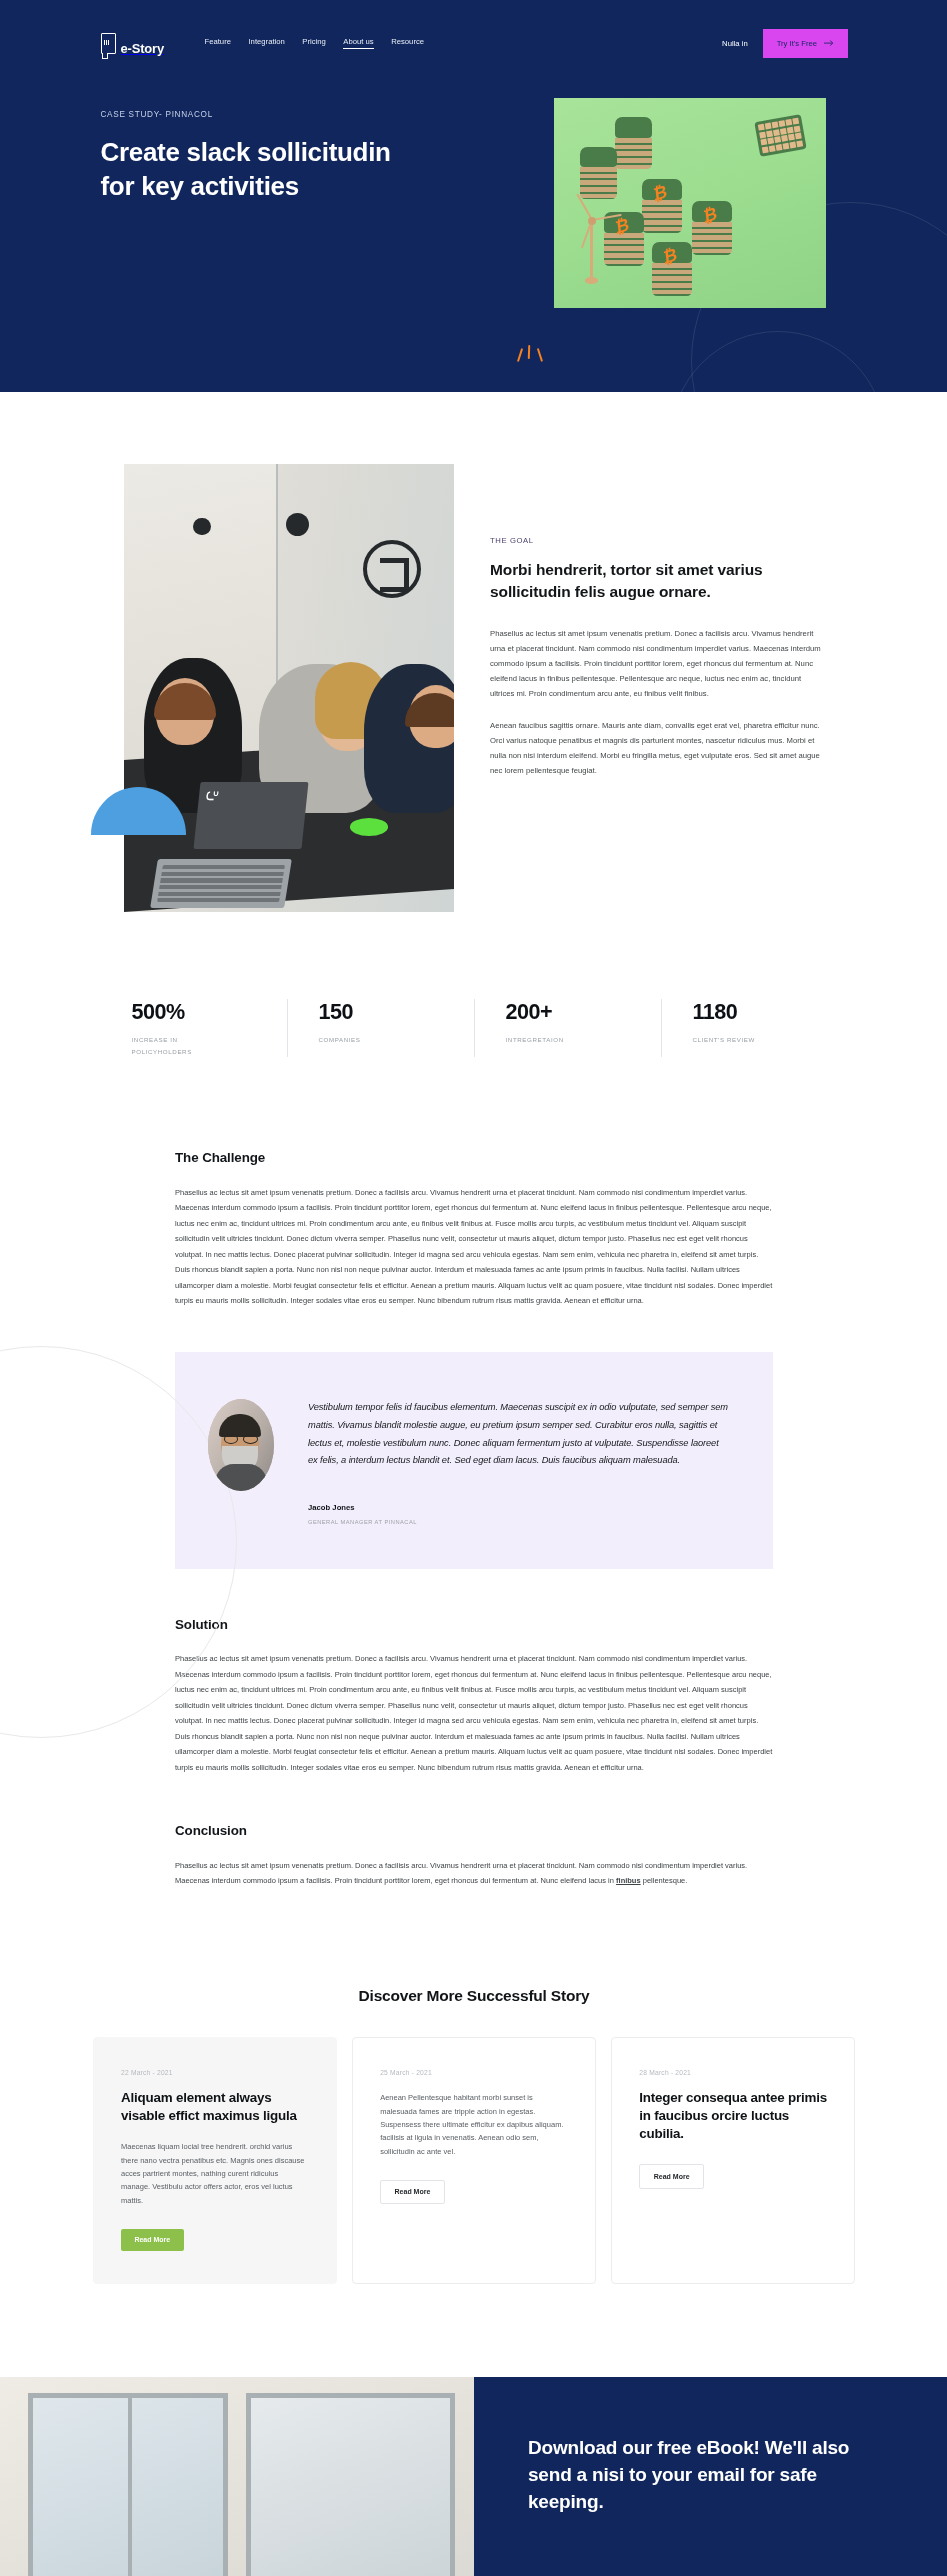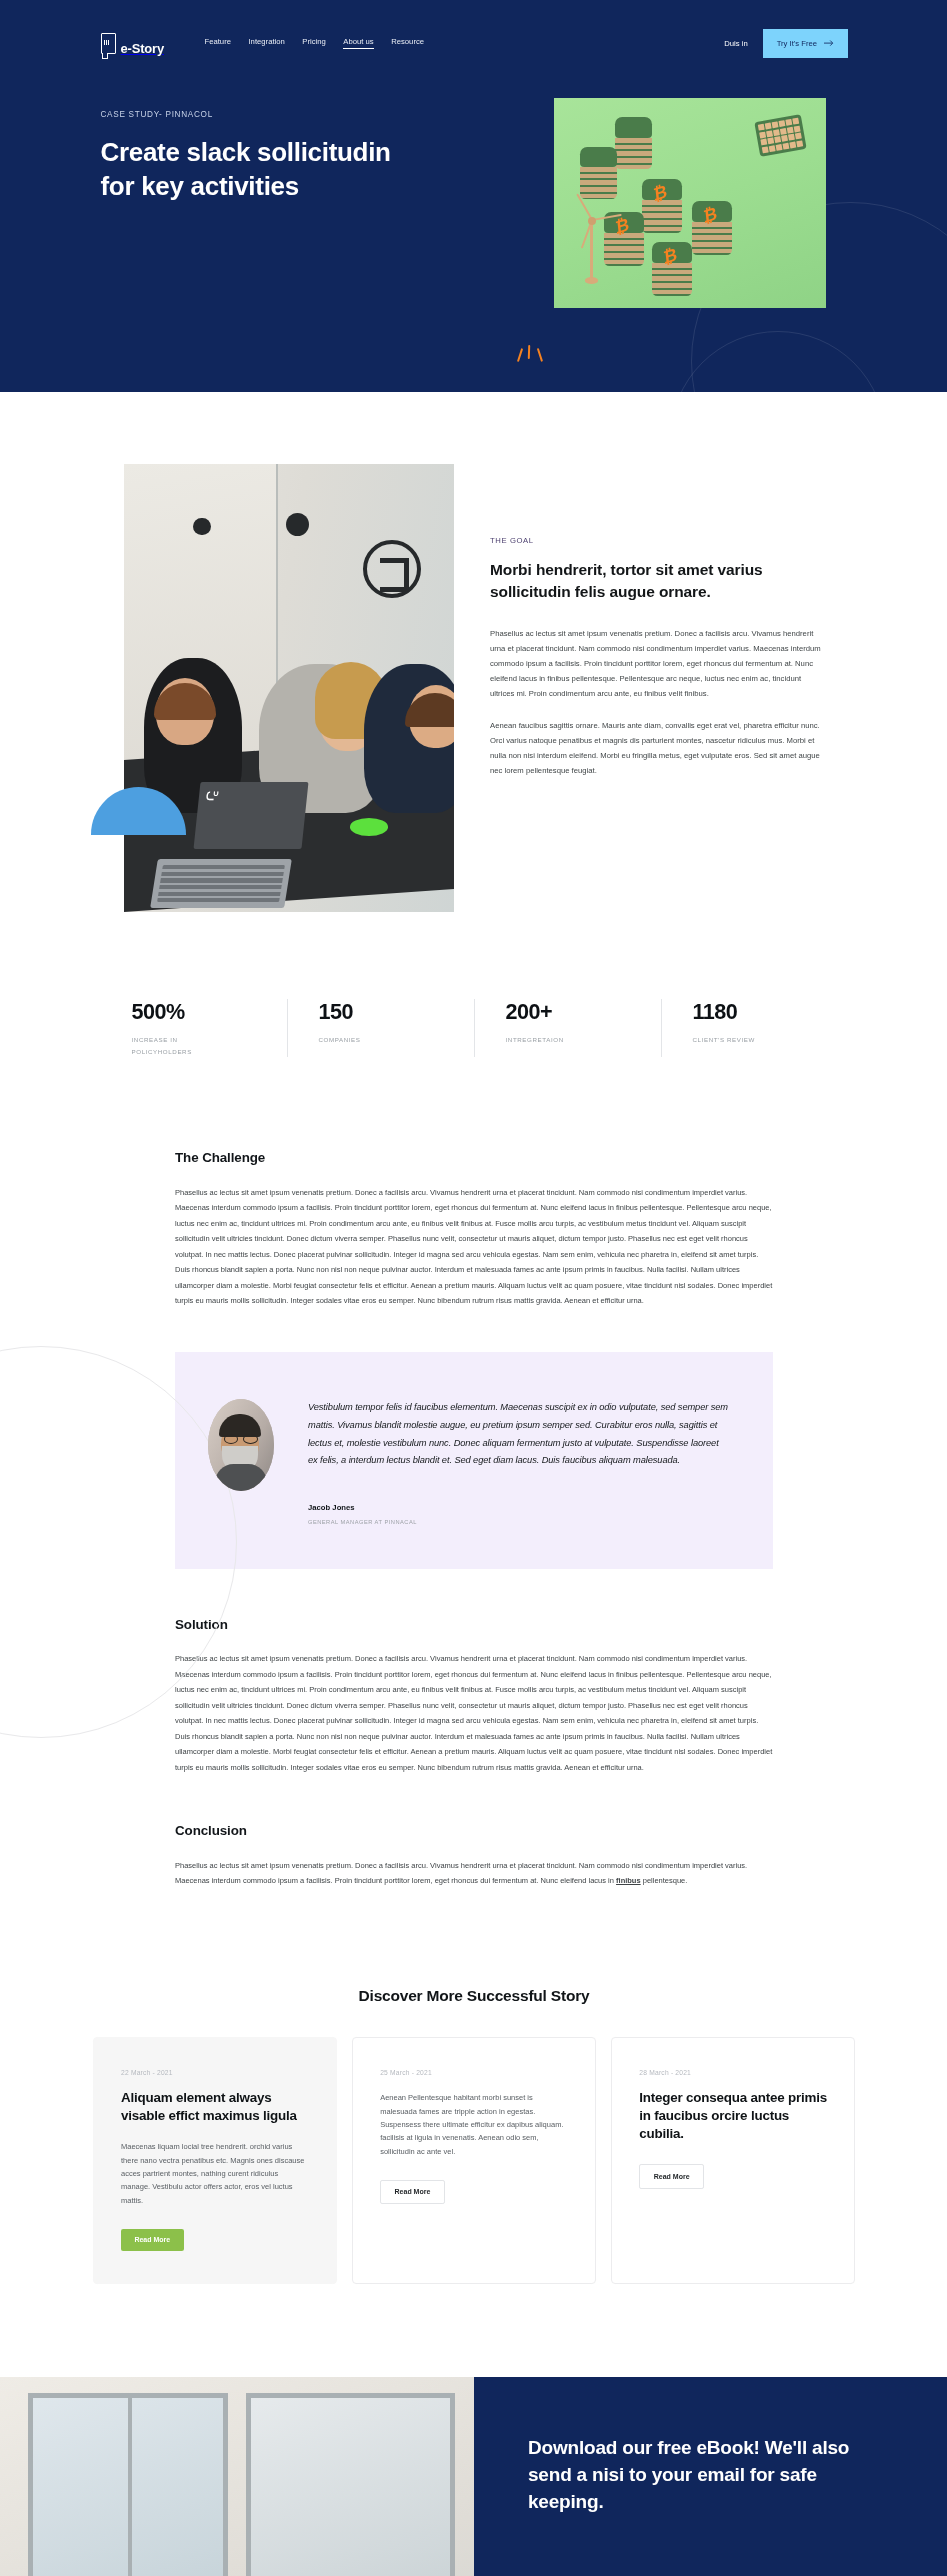--- a/index.html
+++ b/index.html
@@ -56,21 +56,21 @@
   .logo-mark .bars i { display:block; width:1px; height:5.2px; background:#fff; }
   .logo-text { color:#fff; font-size:13px; font-weight:bold; letter-spacing:-0.2px;margin-top:10px; }
   .nav-links { display:flex; gap:17.5px; margin-left:15.5px; }
   .nav-links a {
     color:#e9edf5; font-size:7.7px; text-decoration:none; padding-bottom:2.1px;
   }
   .nav-links a.active { border-bottom:0.8px solid #ffffff; }
   .nav-right { margin-left:auto; display:flex; align-items:center; gap:15.5px; }
   .signin { color:#ffffff; font-size:7.7px; text-decoration:none; }
   .try-btn {
-    background:#7dd3fc; color:#10265c; border:none;
+    background:#d946ef; color:#10265c; border:none;
     padding:9.8px 13.4px; font-size:7.7px; font-family:inherit;
     display:flex; align-items:center; gap:7.2px; cursor:pointer;
     font-weight:500;
   }
   .hero-body {
     max-width:747px; margin:0 auto; margin-top:40px;
     display:flex; align-items:flex-start; justify-content:space-between;
     position:relative;
   }
   .hero-left { padding-top:12.4px; width:371px; }
@@ -357,21 +357,21 @@
         <span class="logo-text">e-Story</span>
       </a>
       <div class="nav-links">
         <a href="#">Feature</a>
         <a href="#">Integration</a>
         <a href="#">Pricing</a>
         <a href="#" class="active">About us</a>
         <a href="#">Resource</a>
       </div>
       <div class="nav-right">
-        <a class="signin" href="#">Duis in</a>
+        <a class="signin" href="#">Nulla in</a>
         <button class="try-btn">
           <span>Try It's Free</span>
           <svg width="9.8" height="6.2" viewBox="0 0 19 12">
             <path d="M0 6h16M12 1l5 5-5 5" stroke="#10265c" stroke-width="1.6" fill="none"></path>
           </svg>
         </button>
       </div>
     </nav>
 
     <div class="hero-body">

